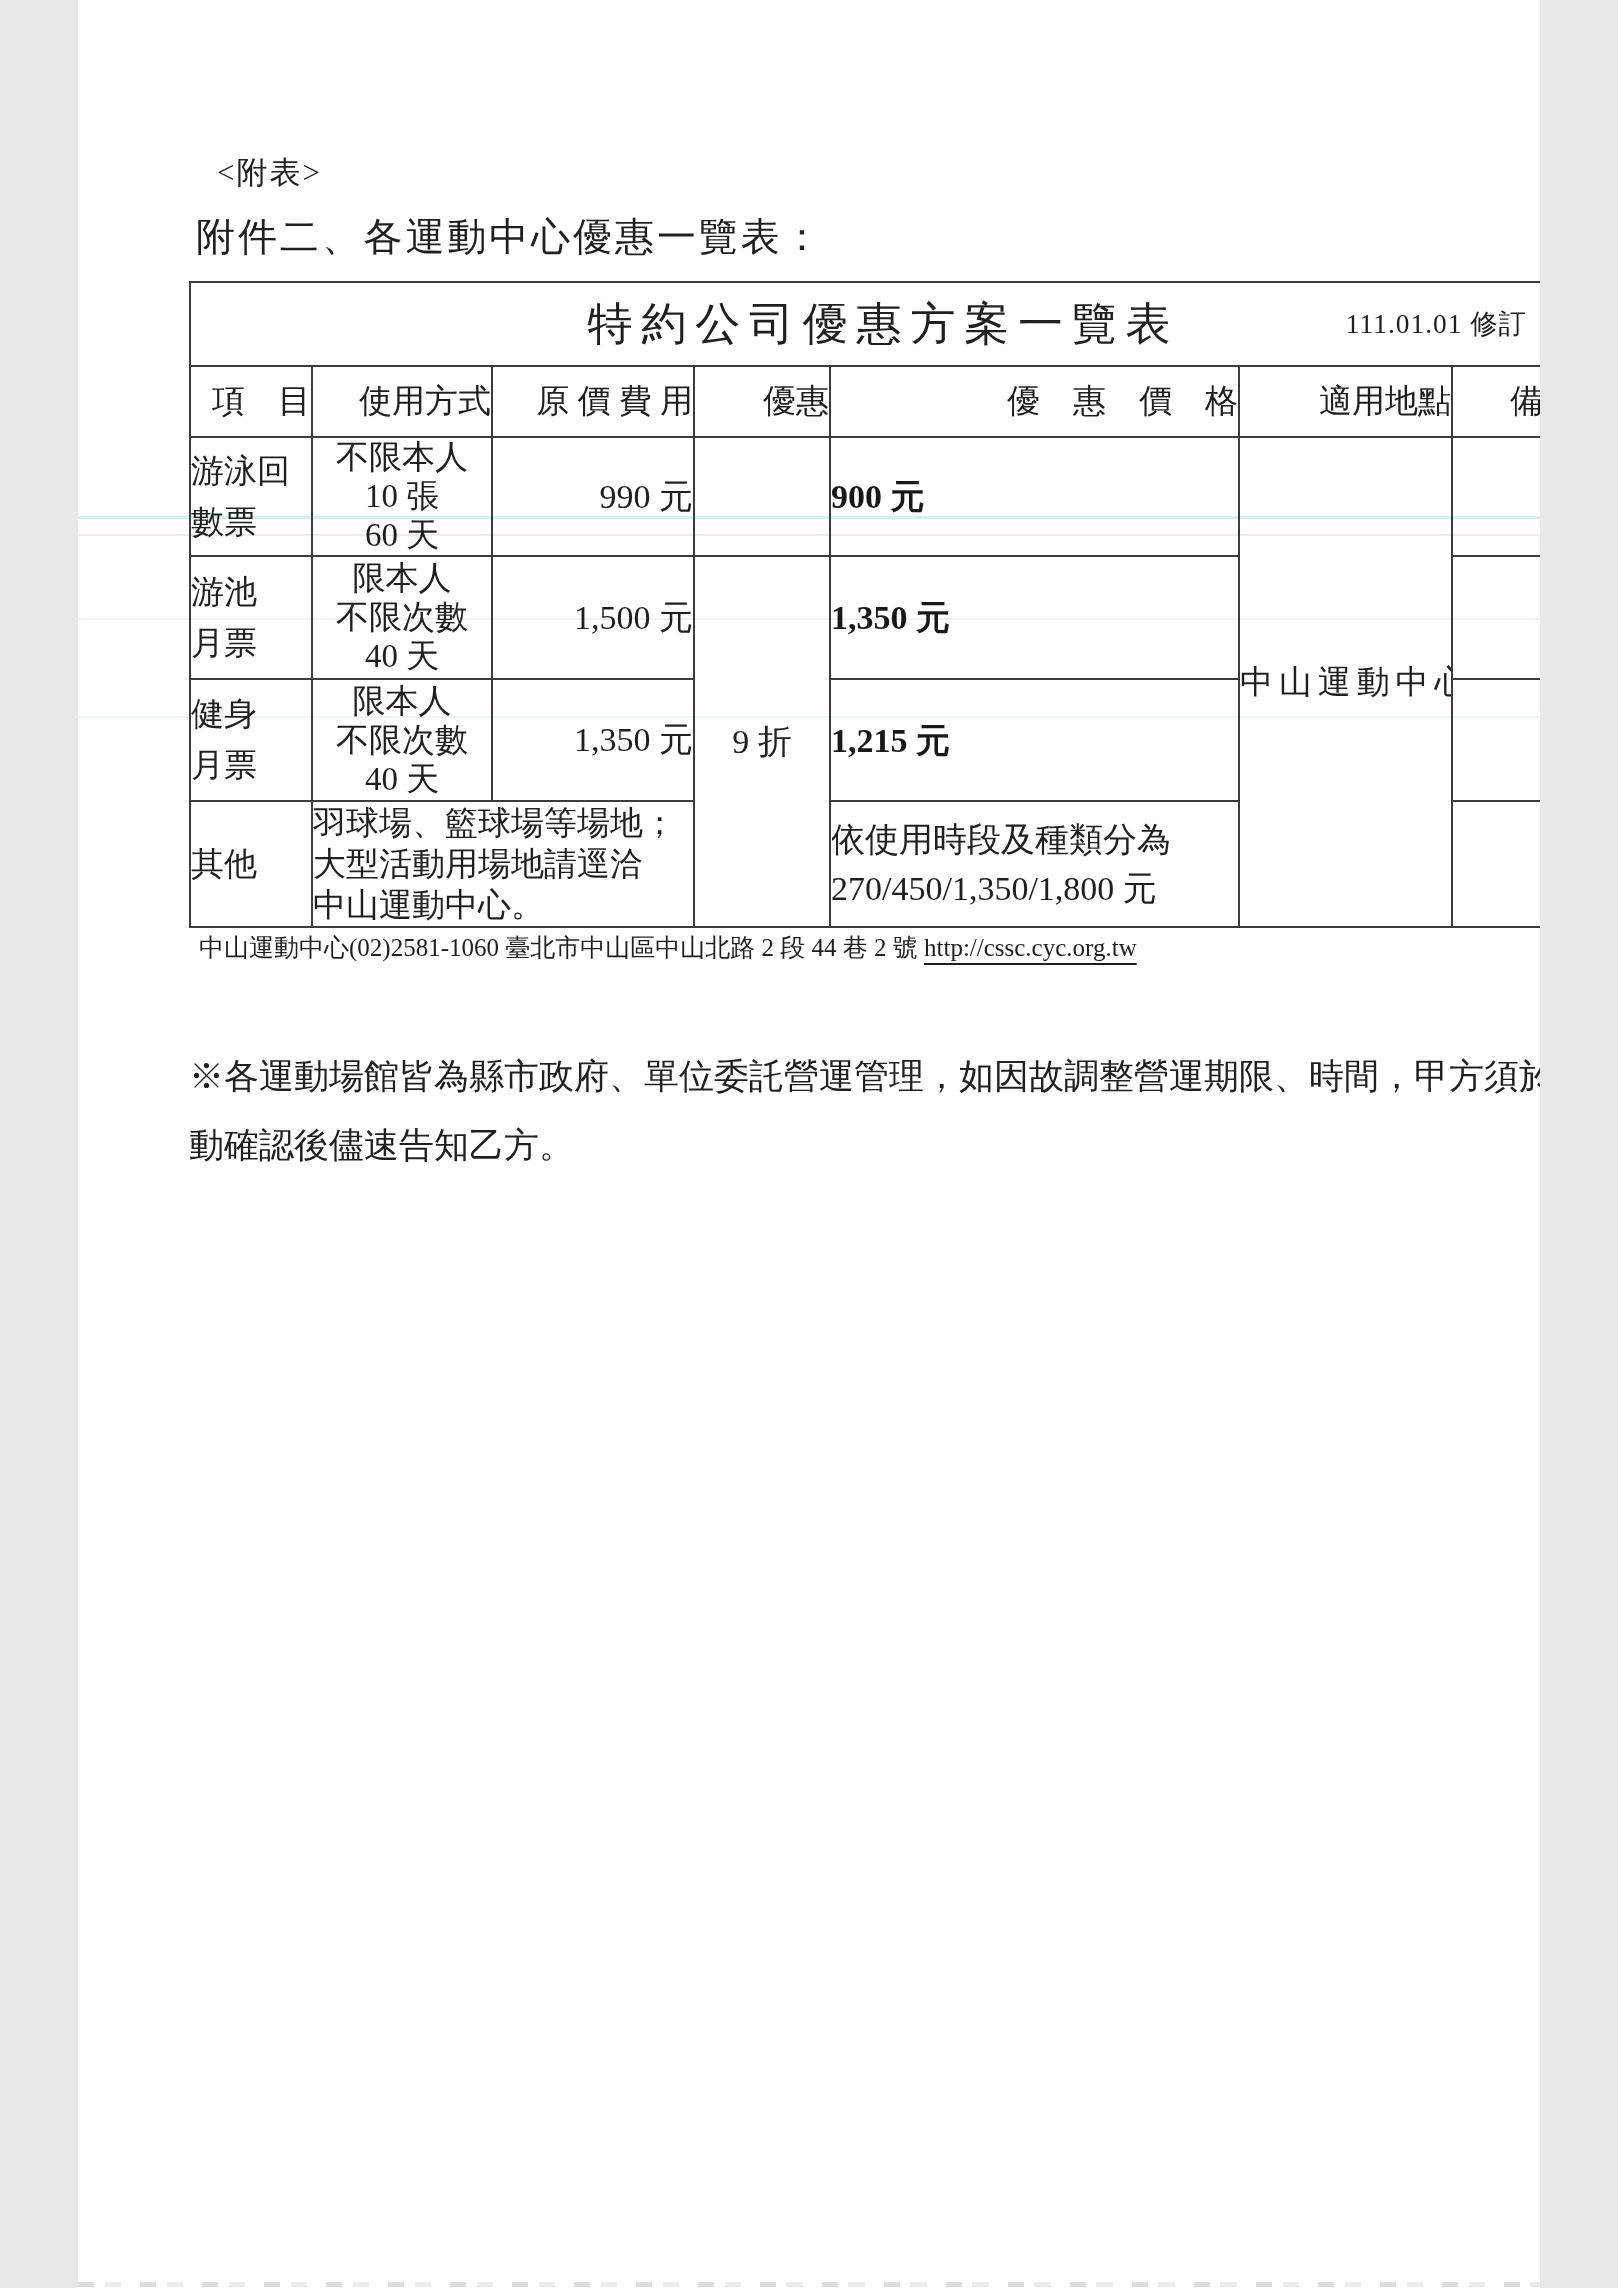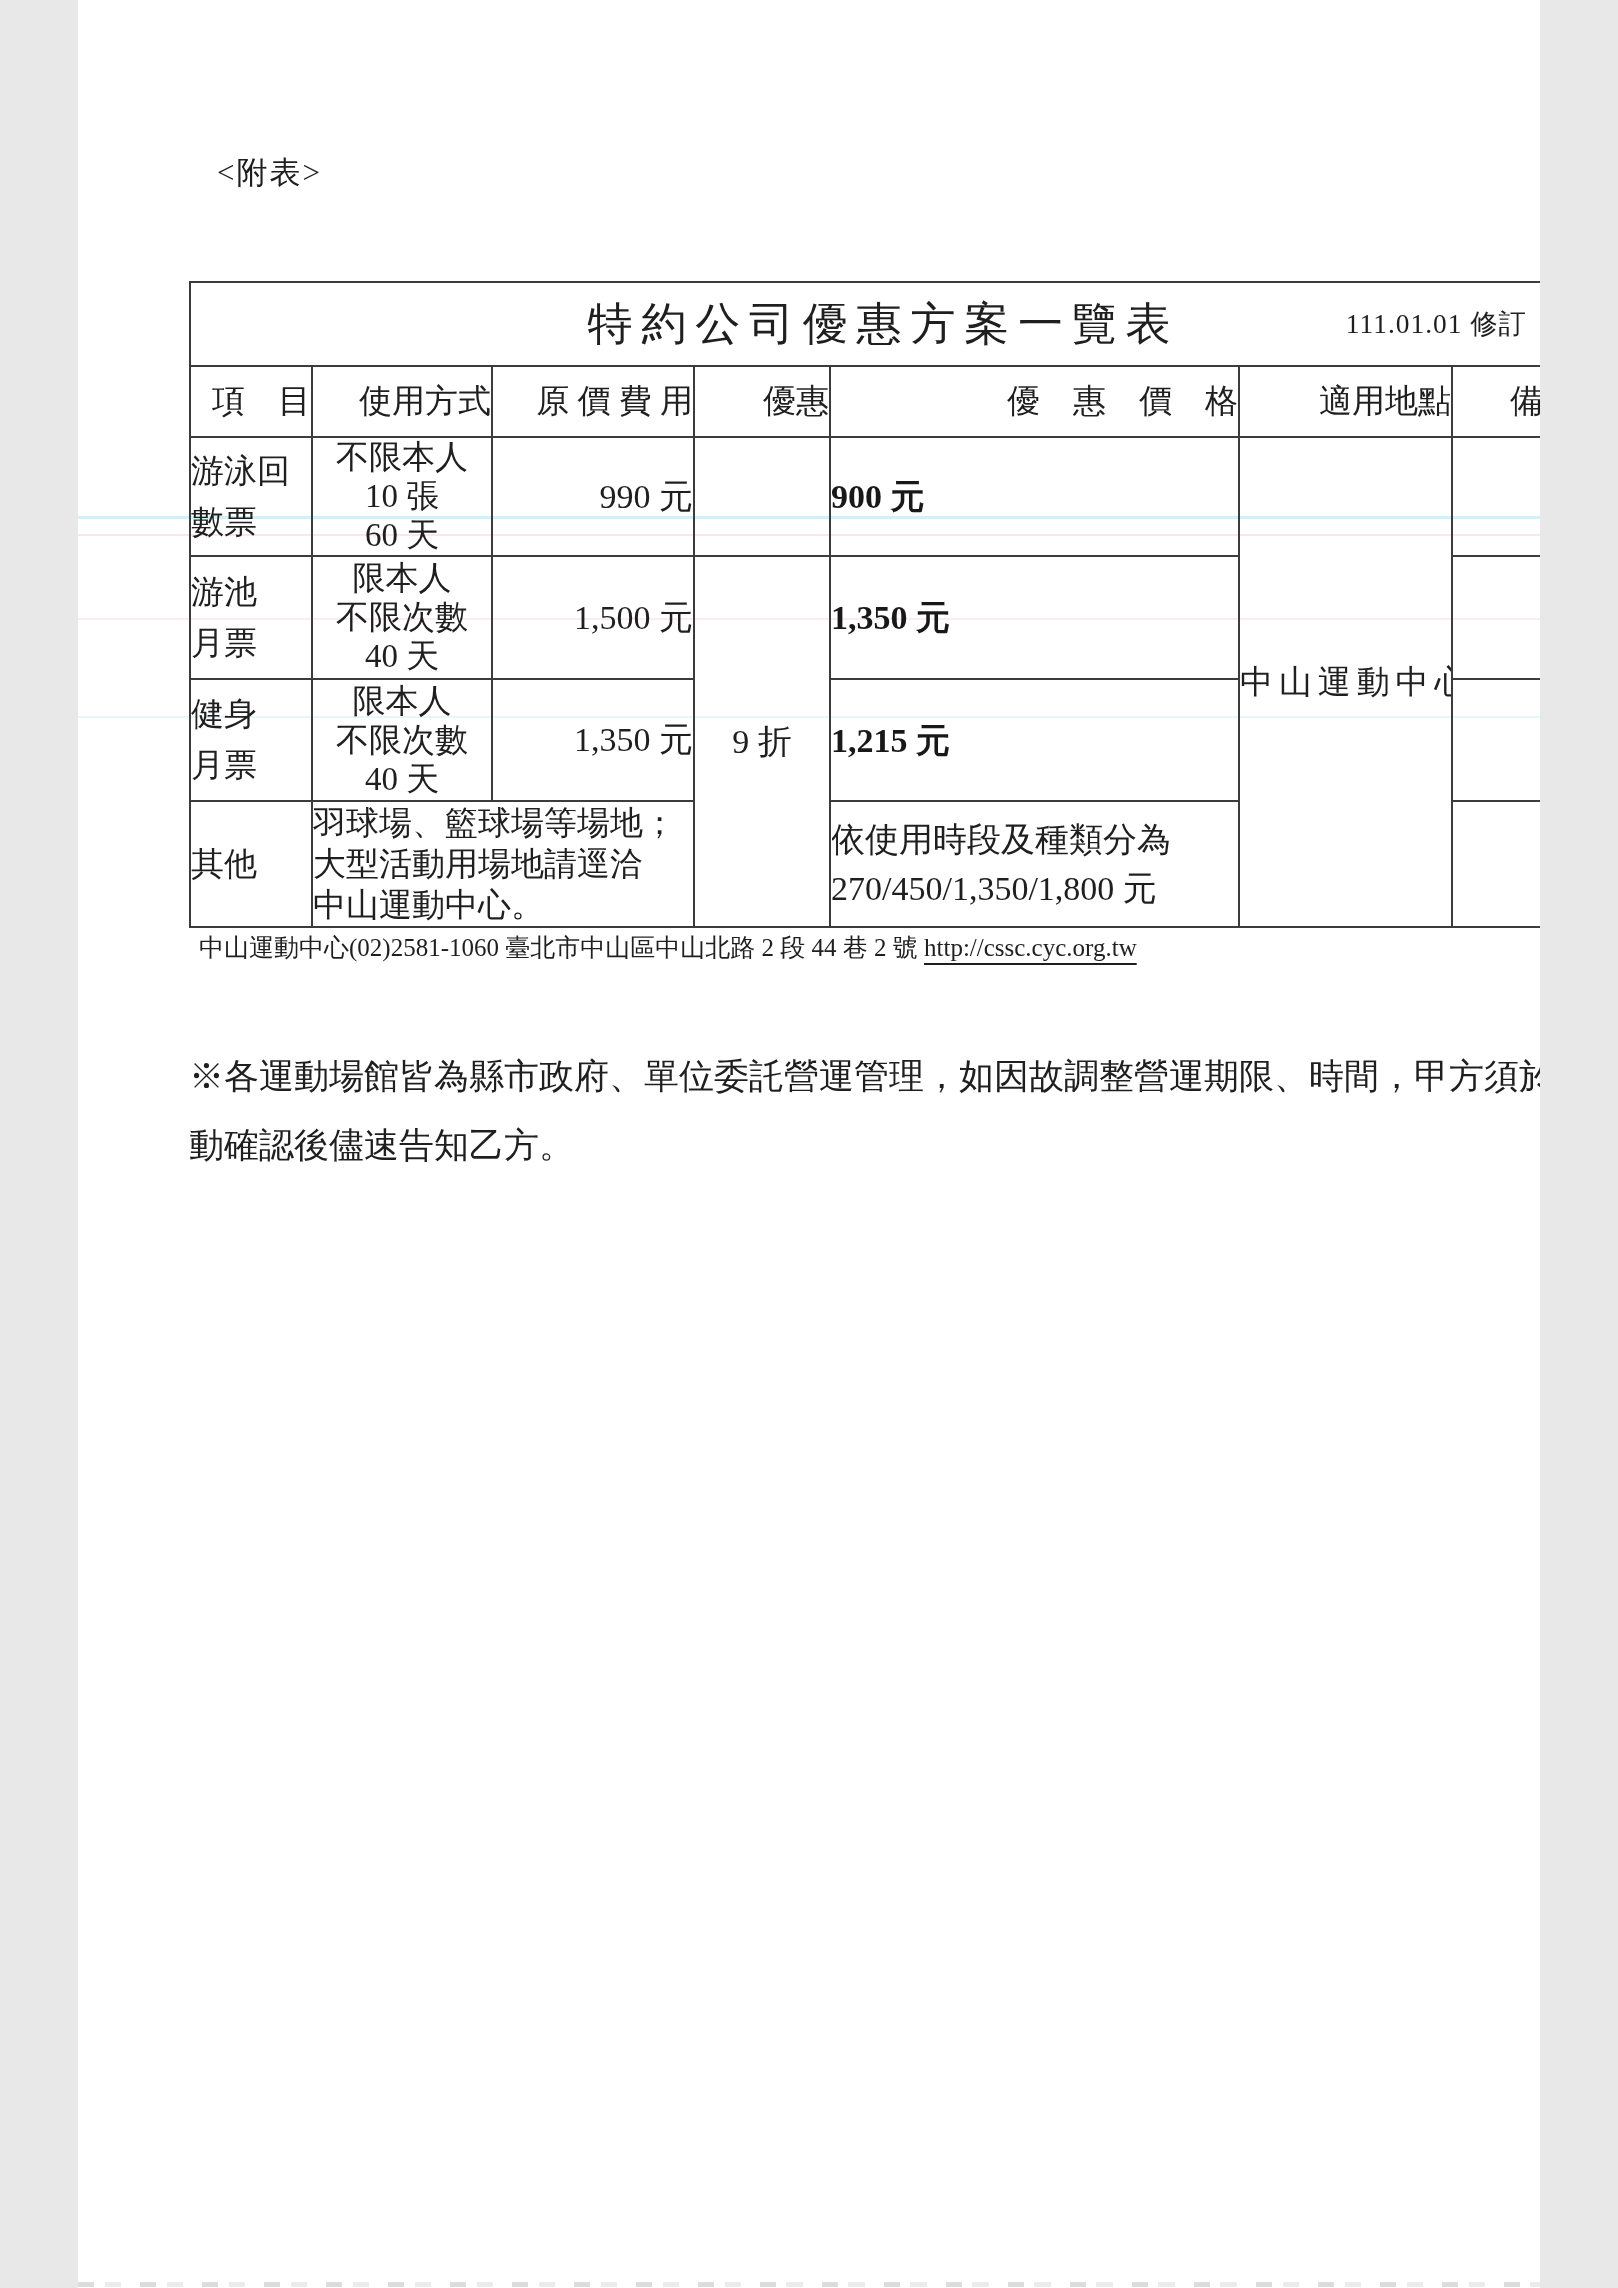--- a/index.html
+++ b/index.html
@@ -171,20 +171,21 @@
   <div class="scanline sl-pink1"></div>
   <div class="scanline sl-pink2"></div>
   <div class="scanline sl-cyan2"></div>
   <div class="speck sp1"></div>
   <div class="speck sp2"></div>
   <div class="speck sp3"></div>
   <div class="speck sp4"></div>
   <div class="bottom-noise"></div>
 
   <div class="tag">&lt;附表&gt;</div>
+  <div class="caption">附件二、各運動中心優惠一覽表：</div>
 
   <table class="price-table">
     <colgroup>
       <col style="width:122px">
       <col style="width:180px">
       <col style="width:202px">
       <col style="width:136px">
       <col style="width:409px">
       <col style="width:213px">
       <col style="width:125px">

